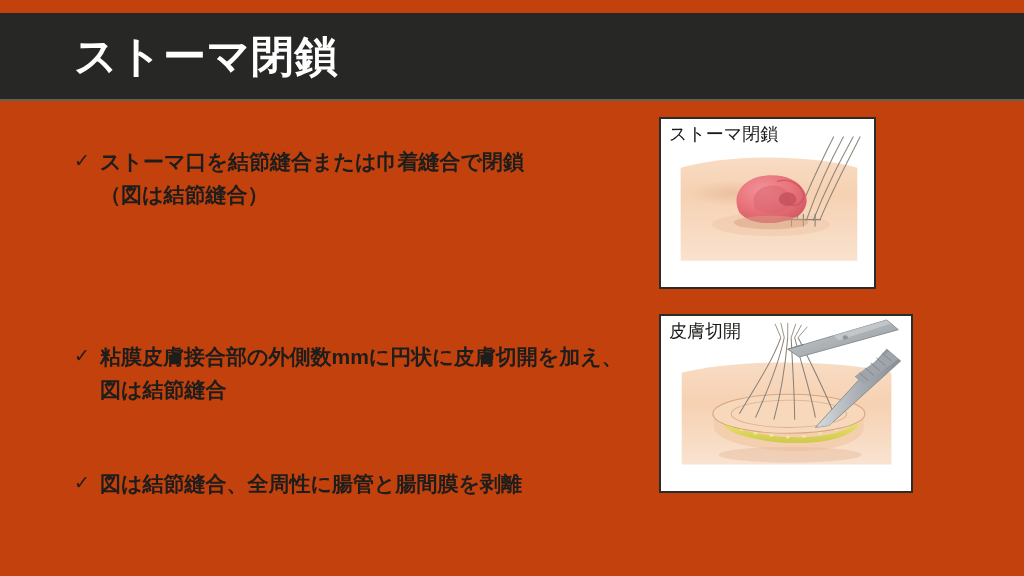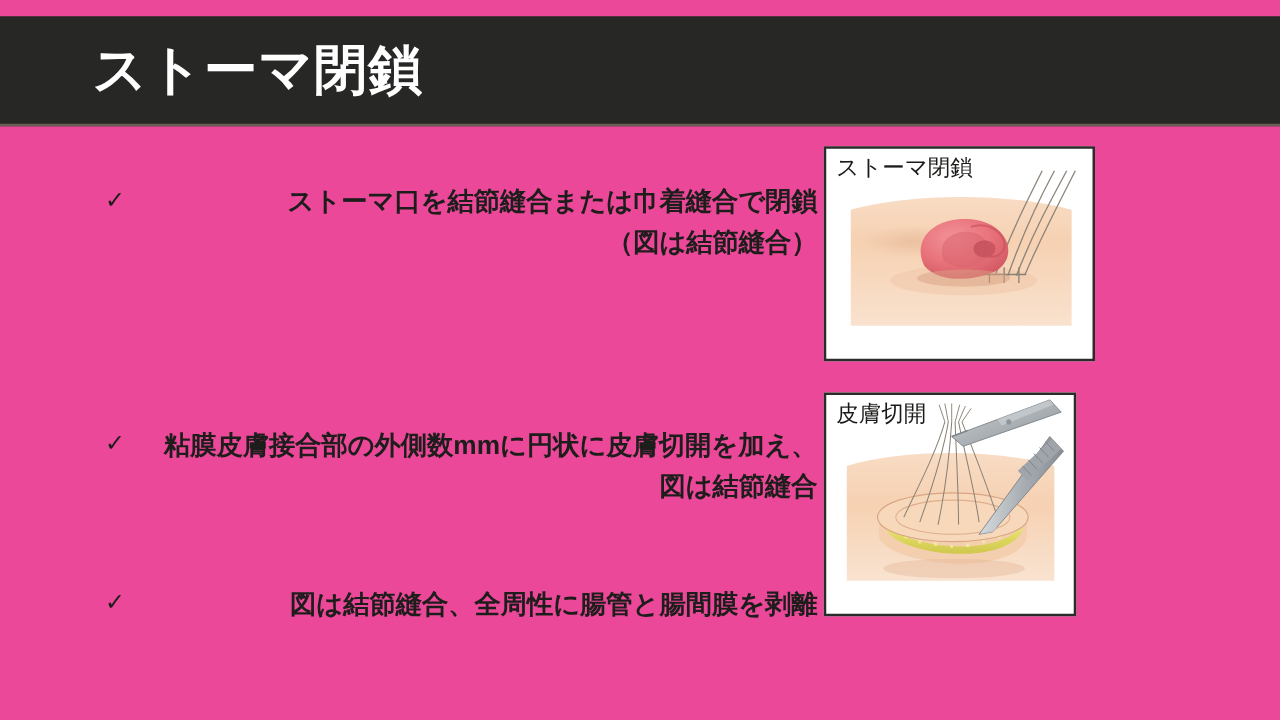--- a/index.html
+++ b/index.html
@@ -9,22 +9,21 @@
   body {
     width: 1024px;
     height: 576px;
     overflow: hidden;
     font-family: "Liberation Sans", "DejaVu Sans", sans-serif;
   }
   .slide {
     position: relative;
     width: 1024px;
     height: 576px;
-    background: #ec4899;
-    text-align: right;
+    background: #c2410c;
   }
   
   .header-bar {
     position: absolute;
     left: 0;
     top: 13px;
     width: 1024px;
     height: 88px;
     background: #272725;
     box-sizing: border-box;
@@ -79,21 +78,21 @@
   }
   #panel-stoma {
     left: 659px;
     top: 117px;
     width: 217px;
     height: 172px;
   }
   #panel-incision {
     left: 659px;
     top: 314px;
-    width: 202px;
+    width: 254px;
     height: 179px;
   }
   .panel-caption {
     position: absolute;
     left: 8px;
     top: 3px;
     font-size: 18px;
     color: #1a1a18;
     z-index: 5;
     white-space: nowrap;

